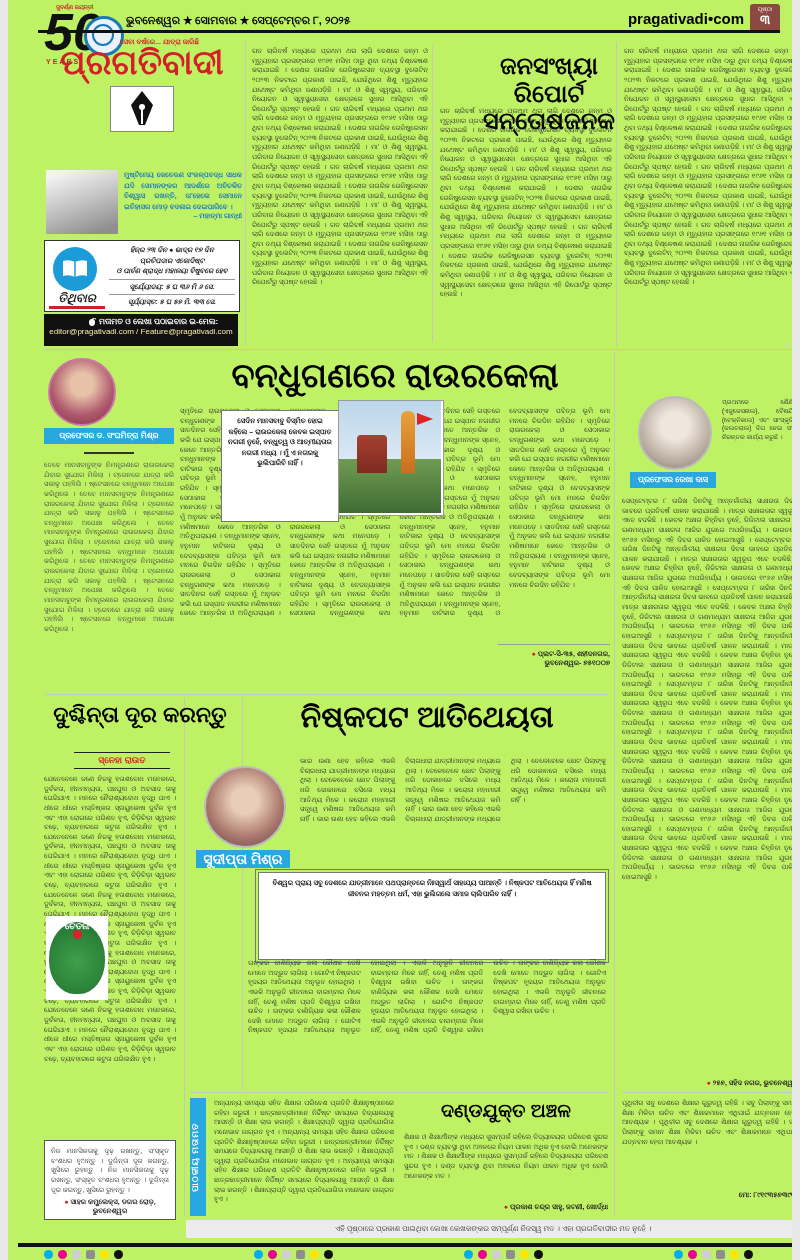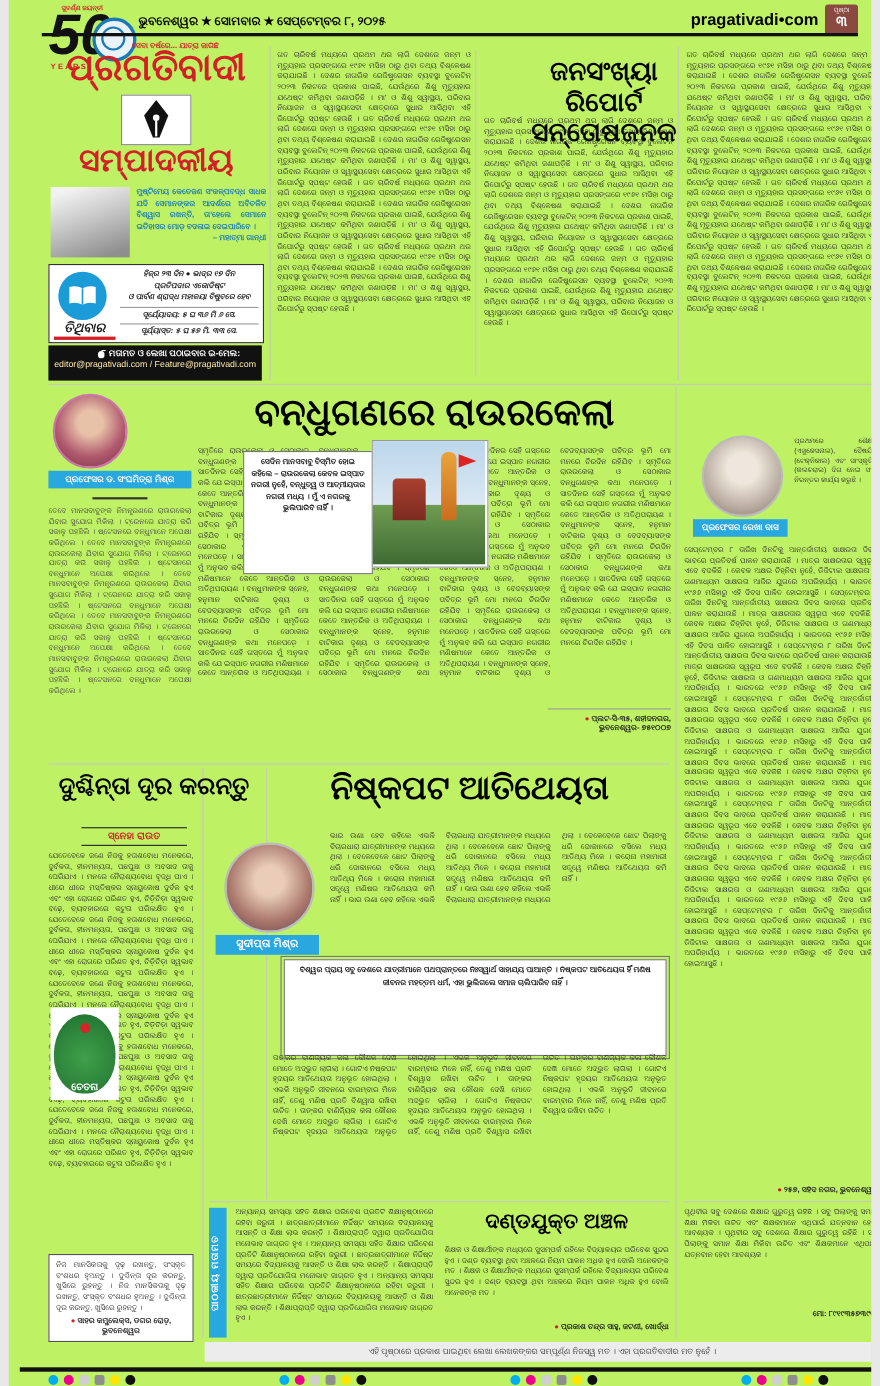--- a/index.html
+++ b/index.html
@@ -55,21 +55,20 @@
   <div class="abs masthead" style="left:36px;top:44px;width:196px;font-size:34px;line-height:1.1;">ପ୍ରଗତିବାଦୀ</div>
 
   <div class="abs" style="left:102px;top:86px;width:62px;height:44px;border:1px solid #888;background:#fff;display:flex;align-items:center;justify-content:center;">
     <svg width="26" height="36" viewBox="0 0 26 36">
       <path d="M13 0 L24 14 L16 34 L10 34 L2 14 Z" fill="#111"></path>
       <circle cx="13" cy="16" r="3" fill="#fff"></circle>
       <rect x="12" y="19" width="2" height="14" fill="#fff"></rect>
     </svg>
   </div>
 
-  <div class="abs masthead" style="left:36px;top:130px;width:196px;font-size:29px;">ସମ୍ପାଦକୀୟ</div>
 
   <div class="abs" style="left:38px;top:170px;width:72px;height:64px;background:linear-gradient(160deg,#f2f2f2 10%,#c9c9c9 45%,#8f8f8f 90%);"></div>
   <div class="abs" style="left:116px;top:170px;width:118px;">
     <div style="color:#1a7ab8;font-size:7px;font-weight:bold;line-height:1.5;text-align:justify;">ମୁଷ୍ଟିମେୟ କେତେଜଣ ସଂକଳ୍ପବଦ୍ଧ ସାଧକ ଯଦି ସେମାନଙ୍କର ଆଦର୍ଶରେ ଅବିଚଳିତ ବିଶ୍ୱାସ ରଖନ୍ତି, ତା'ହେଲେ ସେମାନେ ଇତିହାସର ମୋଡ଼ ବଦଳାଇ ଦେଇପାରିବେ ।</div>
     <div style="color:#1a7ab8;font-size:7px;font-weight:bold;text-align:right;">– ମହାତ୍ମା ଗାନ୍ଧୀ</div>
   </div>
 
   <div class="abs" style="left:36px;top:240px;width:194px;height:70px;border:1px solid #333;background:#fff;font-style:italic;">
     <div class="abs" style="left:8px;top:6px;width:44px;height:44px;border-radius:50%;background:#1b9cd8;display:flex;align-items:center;justify-content:center;">
       <svg width="26" height="20" viewBox="0 0 26 20">
@@ -145,34 +144,34 @@
 
   <div class="hline" style="left:36px;top:694px;width:564px;"></div>
   <div class="vline" style="left:234px;top:698px;height:392px;"></div>
   <div class="vline" style="left:176px;top:698px;height:518px;"></div>
 
   <div class="abs headline" style="left:36px;top:702px;width:192px;font-size:22px;">ଦୁଶ୍ଚିନ୍ତା ଦୂର କରନ୍ତୁ</div>
   <div class="abs byline-rule red" style="left:66px;top:752px;width:96px;text-align:center;font-size:9px;font-weight:bold;padding:2px 0;">ସ୍ନେହା ରାଉତ</div>
   <div class="abs body-txt" style="left:36px;top:774px;width:132px;height:360px;">ଯେତେବେଳେ ଜଣେ ନିଜକୁ ହତାଶବୋଧ ମନେକରେ, ଦୁର୍ବଳତା, ହୀନମନ୍ୟତା, ପଛଘୁଞ୍ଚା ଓ ଅବସାଦ ତାକୁ ଘେରିଯାଏ । ମନରେ ନୈରାଶ୍ୟବୋଧ ବୃଦ୍ଧି ପାଏ । ଧୀରେ ଧୀରେ ମସ୍ତିଷ୍କର ସ୍ନାୟୁକୋଷ ଦୁର୍ବଳ ହୁଏ ଏବଂ ଏହା ରୋଗରେ ପରିଣତ ହୁଏ, ଚିଡ଼ିଚିଡ଼ା ସ୍ୱଭାବ ବଢ଼େ, ବ୍ୟବହାରରେ କଟୁତା ପରିଲକ୍ଷିତ ହୁଏ । ଯେତେବେଳେ ଜଣେ ନିଜକୁ ହତାଶବୋଧ ମନେକରେ, ଦୁର୍ବଳତା, ହୀନମନ୍ୟତା, ପଛଘୁଞ୍ଚା ଓ ଅବସାଦ ତାକୁ ଘେରିଯାଏ । ମନରେ ନୈରାଶ୍ୟବୋଧ ବୃଦ୍ଧି ପାଏ । ଧୀରେ ଧୀରେ ମସ୍ତିଷ୍କର ସ୍ନାୟୁକୋଷ ଦୁର୍ବଳ ହୁଏ ଏବଂ ଏହା ରୋଗରେ ପରିଣତ ହୁଏ, ଚିଡ଼ିଚିଡ଼ା ସ୍ୱଭାବ ବଢ଼େ, ବ୍ୟବହାରରେ କଟୁତା ପରିଲକ୍ଷିତ ହୁଏ । ଯେତେବେଳେ ଜଣେ ନିଜକୁ ହତାଶବୋଧ ମନେକରେ, ଦୁର୍ବଳତା, ହୀନମନ୍ୟତା, ପଛଘୁଞ୍ଚା ଓ ଅବସାଦ ତାକୁ ଘେରିଯାଏ । ମନରେ ନୈରାଶ୍ୟବୋଧ ବୃଦ୍ଧି ପାଏ । ଧୀରେ ଧୀରେ ମସ୍ତିଷ୍କର ସ୍ନାୟୁକୋଷ ଦୁର୍ବଳ ହୁଏ ଏବଂ ଏହା ରୋଗରେ ପରିଣତ ହୁଏ, ଚିଡ଼ିଚିଡ଼ା ସ୍ୱଭାବ ବଢ଼େ, ବ୍ୟବହାରରେ କଟୁତା ପରିଲକ୍ଷିତ ହୁଏ । ଯେତେବେଳେ ଜଣେ ନିଜକୁ ହତାଶବୋଧ ମନେକରେ, ଦୁର୍ବଳତା, ହୀନମନ୍ୟତା, ପଛଘୁଞ୍ଚା ଓ ଅବସାଦ ତାକୁ ଘେରିଯାଏ । ମନରେ ନୈରାଶ୍ୟବୋଧ ବୃଦ୍ଧି ପାଏ । ଧୀରେ ଧୀରେ ମସ୍ତିଷ୍କର ସ୍ନାୟୁକୋଷ ଦୁର୍ବଳ ହୁଏ ଏବଂ ଏହା ରୋଗରେ ପରିଣତ ହୁଏ, ଚିଡ଼ିଚିଡ଼ା ସ୍ୱଭାବ ବଢ଼େ, ବ୍ୟବହାରରେ କଟୁତା ପରିଲକ୍ଷିତ ହୁଏ । ଯେତେବେଳେ ଜଣେ ନିଜକୁ ହତାଶବୋଧ ମନେକରେ, ଦୁର୍ବଳତା, ହୀନମନ୍ୟତା, ପଛଘୁଞ୍ଚା ଓ ଅବସାଦ ତାକୁ ଘେରିଯାଏ । ମନରେ ନୈରାଶ୍ୟବୋଧ ବୃଦ୍ଧି ପାଏ । ଧୀରେ ଧୀରେ ମସ୍ତିଷ୍କର ସ୍ନାୟୁକୋଷ ଦୁର୍ବଳ ହୁଏ ଏବଂ ଏହା ରୋଗରେ ପରିଣତ ହୁଏ, ଚିଡ଼ିଚିଡ଼ା ସ୍ୱଭାବ ବଢ଼େ, ବ୍ୟବହାରରେ କଟୁତା ପରିଲକ୍ଷିତ ହୁଏ ।</div>
 
   <div class="abs" style="left:38px;top:916px;width:62px;height:84px;background:#fff;display:flex;align-items:center;justify-content:center;">
-    <div style="position:relative;width:56px;height:72px;background:radial-gradient(circle at 50% 55%,#3fa04a,#1f6e2e);border-radius:50% 50% 46% 46%;display:flex;align-items:flex-end;justify-content:center;font-family:Liberation Mono, monospace;">
+    <div style="position:relative;width:56px;height:72px;background:radial-gradient(circle at 50% 55%,#3fa04a,#1f6e2e);border-radius:50% 50% 46% 46%;display:flex;align-items:flex-start;justify-content:center;font-family:Liberation Mono, monospace;">
       <div style="position:absolute;top:8px;left:24px;width:9px;height:9px;border-radius:50%;background:#d62429;"></div>
       <span style="color:#fff;font-size:9px;font-weight:bold;">ଚେତନା</span>
     </div>
   </div>
 
   <div class="abs" style="left:36px;top:1140px;width:132px;height:80px;border:1.5px solid #555;background:#fff;padding:5px 6px;box-sizing:border-box;">
     <div class="body-txt" style="height:48px;">ନିଜ ମାନସିକତାକୁ ଦୃଢ଼ ରଖନ୍ତୁ, ସଂସ୍କୃତ ବଂଶଧର ହୁଅନ୍ତୁ । ଦୁଶ୍ଚିନ୍ତା ଦୂର କରନ୍ତୁ, ଖୁସିରେ ରୁହନ୍ତୁ । ନିଜ ମାନସିକତାକୁ ଦୃଢ଼ ରଖନ୍ତୁ, ସଂସ୍କୃତ ବଂଶଧର ହୁଅନ୍ତୁ । ଦୁଶ୍ଚିନ୍ତା ଦୂର କରନ୍ତୁ, ଖୁସିରେ ରୁହନ୍ତୁ ।</div>
     <div class="sig" style="text-align:center;margin-top:3px;"><span class="bullet">●</span> <span>ସାହର କମ୍ପ୍ଲେକ୍ସ, ଡଗର ରୋଡ଼, ଭୁବନେଶ୍ୱର</span></div>
   </div>
 
   <div class="abs headline" style="left:240px;top:700px;width:358px;font-size:30px;">ନିଷ୍କପଟ ଆତିଥେୟତା</div>
   <div class="abs circle" style="left:196px;top:766px;width:78px;height:78px;background:radial-gradient(circle at 50% 42%,#e9cdb8 22%,#a9766b 62%,#5d4350 100%);"></div>
-  <div class="abs cyanbox" style="left:188px;top:850px;width:94px;height:18px;font-size:10px;line-height:18px;">ସୁଦୀପ୍ତା ମିଶ୍ର</div>
+  <div class="abs cyanbox" style="left:188px;top:850px;width:94px;height:18px;font-size:14px;line-height:18px;">ସୁଦୀପ୍ତା ମିଶ୍ର</div>
 
   <div class="abs body-txt cols3" style="left:292px;top:756px;width:306px;height:108px;">ଭାର ଉଣା ହେବ କହିଲେ ଏଭଳି ବିଚାରଧାରା ଯାତ୍ରୀମାନଙ୍କ ମଧ୍ୟରେ ଥିଲା । ବେଳେବେଳେ ଛୋଟ ପିଲାଙ୍କୁ ଧରି ଦୋକାନରେ ବସିଲେ ମଧ୍ୟ ଆତିଥ୍ୟ ମିଳେ । କରୋନା ମହାମାରୀ ସତ୍ତ୍ୱେ ମଣିଷର ଆତିଥେୟତା କମି ନାହିଁ । ଭାର ଉଣା ହେବ କହିଲେ ଏଭଳି ବିଚାରଧାରା ଯାତ୍ରୀମାନଙ୍କ ମଧ୍ୟରେ ଥିଲା । ବେଳେବେଳେ ଛୋଟ ପିଲାଙ୍କୁ ଧରି ଦୋକାନରେ ବସିଲେ ମଧ୍ୟ ଆତିଥ୍ୟ ମିଳେ । କରୋନା ମହାମାରୀ ସତ୍ତ୍ୱେ ମଣିଷର ଆତିଥେୟତା କମି ନାହିଁ । ଭାର ଉଣା ହେବ କହିଲେ ଏଭଳି ବିଚାରଧାରା ଯାତ୍ରୀମାନଙ୍କ ମଧ୍ୟରେ ଥିଲା । ବେଳେବେଳେ ଛୋଟ ପିଲାଙ୍କୁ ଧରି ଦୋକାନରେ ବସିଲେ ମଧ୍ୟ ଆତିଥ୍ୟ ମିଳେ । କରୋନା ମହାମାରୀ ସତ୍ତ୍ୱେ ମଣିଷର ଆତିଥେୟତା କମି ନାହିଁ ।</div>
   <div class="abs quotebox" style="left:250px;top:872px;width:334px;height:76px;outline:1px solid #777;outline-offset:2px;">ବିଶ୍ୱର ପ୍ରାୟ ସବୁ ଦେଶରେ ଯାତ୍ରୀମାନେ ପଥପ୍ରାନ୍ତରେ ନିଃସ୍ୱାର୍ଥ ସାହାଯ୍ୟ ପାଆନ୍ତି । ନିଷ୍କପଟ ଆତିଥେୟତା ହିଁ ମଣିଷ ଜୀବନର ମହତ୍ତମ ଧର୍ମ, ଏହା ଭୁଲିଗଲେ ସମାଜ ଚାଲିପାରିବ ନାହିଁ ।</div>
   <div class="abs body-txt cols3" style="left:240px;top:958px;width:358px;height:126px;">ତାଙ୍କର ବାଣିଜ୍ୟିକ କଳା କୌଶଳ ଦେଖି ମୋତେ ଅଦ୍ଭୁତ ଲାଗିଲା । ଗୋଟିଏ ନିଷ୍କପଟ ହୃଦୟର ଆତିଥେୟତା ଅନୁଭୂତ ହୋଇଥିଲା । ଏଭଳି ଅନୁଭୂତି ଜୀବନରେ ବାରମ୍ବାର ମିଳେ ନାହିଁ, ତେଣୁ ମଣିଷ ପ୍ରତି ବିଶ୍ୱାସ ରଖିବା ଉଚିତ । ତାଙ୍କର ବାଣିଜ୍ୟିକ କଳା କୌଶଳ ଦେଖି ମୋତେ ଅଦ୍ଭୁତ ଲାଗିଲା । ଗୋଟିଏ ନିଷ୍କପଟ ହୃଦୟର ଆତିଥେୟତା ଅନୁଭୂତ ହୋଇଥିଲା । ଏଭଳି ଅନୁଭୂତି ଜୀବନରେ ବାରମ୍ବାର ମିଳେ ନାହିଁ, ତେଣୁ ମଣିଷ ପ୍ରତି ବିଶ୍ୱାସ ରଖିବା ଉଚିତ । ତାଙ୍କର ବାଣିଜ୍ୟିକ କଳା କୌଶଳ ଦେଖି ମୋତେ ଅଦ୍ଭୁତ ଲାଗିଲା । ଗୋଟିଏ ନିଷ୍କପଟ ହୃଦୟର ଆତିଥେୟତା ଅନୁଭୂତ ହୋଇଥିଲା । ଏଭଳି ଅନୁଭୂତି ଜୀବନରେ ବାରମ୍ବାର ମିଳେ ନାହିଁ, ତେଣୁ ମଣିଷ ପ୍ରତି ବିଶ୍ୱାସ ରଖିବା ଉଚିତ । ତାଙ୍କର ବାଣିଜ୍ୟିକ କଳା କୌଶଳ ଦେଖି ମୋତେ ଅଦ୍ଭୁତ ଲାଗିଲା । ଗୋଟିଏ ନିଷ୍କପଟ ହୃଦୟର ଆତିଥେୟତା ଅନୁଭୂତ ହୋଇଥିଲା । ଏଭଳି ଅନୁଭୂତି ଜୀବନରେ ବାରମ୍ବାର ମିଳେ ନାହିଁ, ତେଣୁ ମଣିଷ ପ୍ରତି ବିଶ୍ୱାସ ରଖିବା ଉଚିତ ।</div>
 
   <div class="hline" style="left:182px;top:1092px;width:418px;"></div>
   <div class="abs vstrip" style="left:182px;top:1098px;width:16px;height:118px;">ପାଠକୀୟ ମତାମତ</div>
   <div class="abs body-txt" style="left:206px;top:1098px;width:180px;height:116px;">ଅନ୍ୟାନ୍ୟ ସମସ୍ୟା ସହିତ ଶିକ୍ଷାର ପରିବେଶ ପ୍ରତିଟି ଶିକ୍ଷାନୁଷ୍ଠାନରେ ରହିବା ଜରୁରୀ । ଛାତ୍ରଛାତ୍ରୀମାନେ ନିର୍ଦ୍ଦିଷ୍ଟ ସମୟରେ ବିଦ୍ୟାଳୟକୁ ଆସନ୍ତି ଓ ଶିକ୍ଷା ଲାଭ କରନ୍ତି । ଶିକ୍ଷାପ୍ରାପ୍ତି ଦ୍ୱାରା ପ୍ରତିଯୋଗିତା ମନୋଭାବ ଜାଗ୍ରତ ହୁଏ । ଅନ୍ୟାନ୍ୟ ସମସ୍ୟା ସହିତ ଶିକ୍ଷାର ପରିବେଶ ପ୍ରତିଟି ଶିକ୍ଷାନୁଷ୍ଠାନରେ ରହିବା ଜରୁରୀ । ଛାତ୍ରଛାତ୍ରୀମାନେ ନିର୍ଦ୍ଦିଷ୍ଟ ସମୟରେ ବିଦ୍ୟାଳୟକୁ ଆସନ୍ତି ଓ ଶିକ୍ଷା ଲାଭ କରନ୍ତି । ଶିକ୍ଷାପ୍ରାପ୍ତି ଦ୍ୱାରା ପ୍ରତିଯୋଗିତା ମନୋଭାବ ଜାଗ୍ରତ ହୁଏ । ଅନ୍ୟାନ୍ୟ ସମସ୍ୟା ସହିତ ଶିକ୍ଷାର ପରିବେଶ ପ୍ରତିଟି ଶିକ୍ଷାନୁଷ୍ଠାନରେ ରହିବା ଜରୁରୀ । ଛାତ୍ରଛାତ୍ରୀମାନେ ନିର୍ଦ୍ଦିଷ୍ଟ ସମୟରେ ବିଦ୍ୟାଳୟକୁ ଆସନ୍ତି ଓ ଶିକ୍ଷା ଲାଭ କରନ୍ତି । ଶିକ୍ଷାପ୍ରାପ୍ତି ଦ୍ୱାରା ପ୍ରତିଯୋଗିତା ମନୋଭାବ ଜାଗ୍ରତ ହୁଏ ।</div>
   <div class="abs headline" style="left:396px;top:1100px;width:204px;font-size:19px;">ଦଣ୍ଡଯୁକ୍ତ ଅଞ୍ଚଳ</div>
   <div class="abs body-txt" style="left:396px;top:1132px;width:204px;height:66px;">ଶିକ୍ଷକ ଓ ଶିକ୍ଷାର୍ଥୀଙ୍କ ମଧ୍ୟରେ ସୁସମ୍ପର୍କ ରହିଲେ ବିଦ୍ୟାଳୟର ପରିବେଶ ସୁନ୍ଦର ହୁଏ । ଦଣ୍ଡ ବ୍ୟବସ୍ଥା ଥିବା ଅଞ୍ଚଳରେ ନିୟମ ପାଳନ ଅଧିକ ହୁଏ ବୋଲି ଅନେକଙ୍କ ମତ । ଶିକ୍ଷକ ଓ ଶିକ୍ଷାର୍ଥୀଙ୍କ ମଧ୍ୟରେ ସୁସମ୍ପର୍କ ରହିଲେ ବିଦ୍ୟାଳୟର ପରିବେଶ ସୁନ୍ଦର ହୁଏ । ଦଣ୍ଡ ବ୍ୟବସ୍ଥା ଥିବା ଅଞ୍ଚଳରେ ନିୟମ ପାଳନ ଅଧିକ ହୁଏ ବୋଲି ଅନେକଙ୍କ ମତ ।</div>

